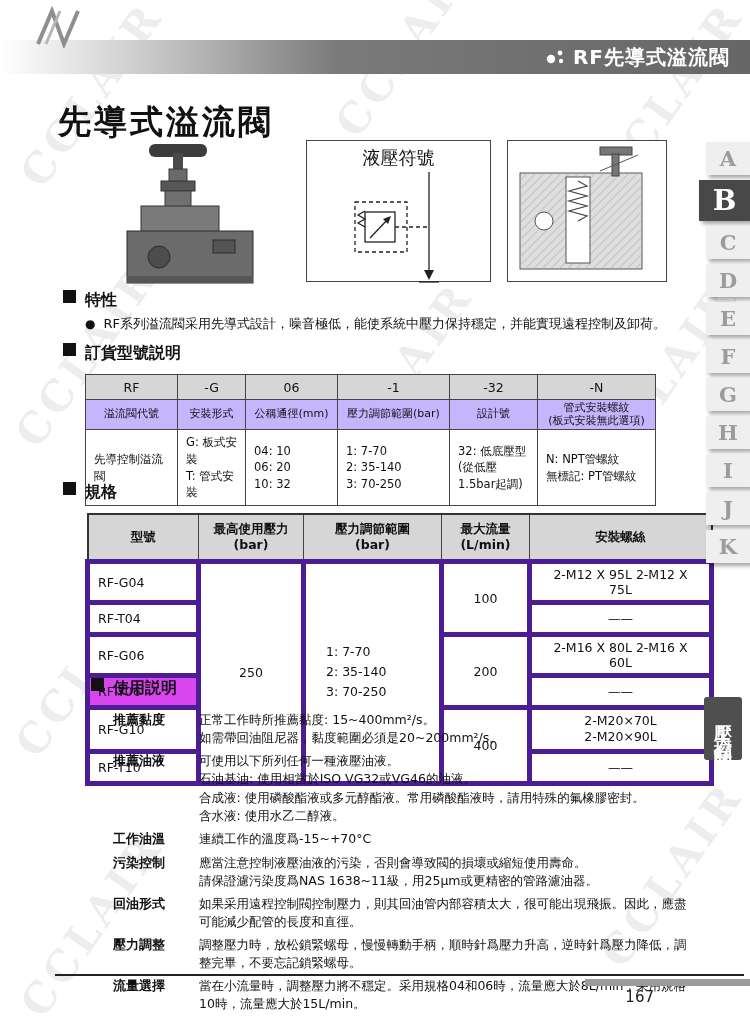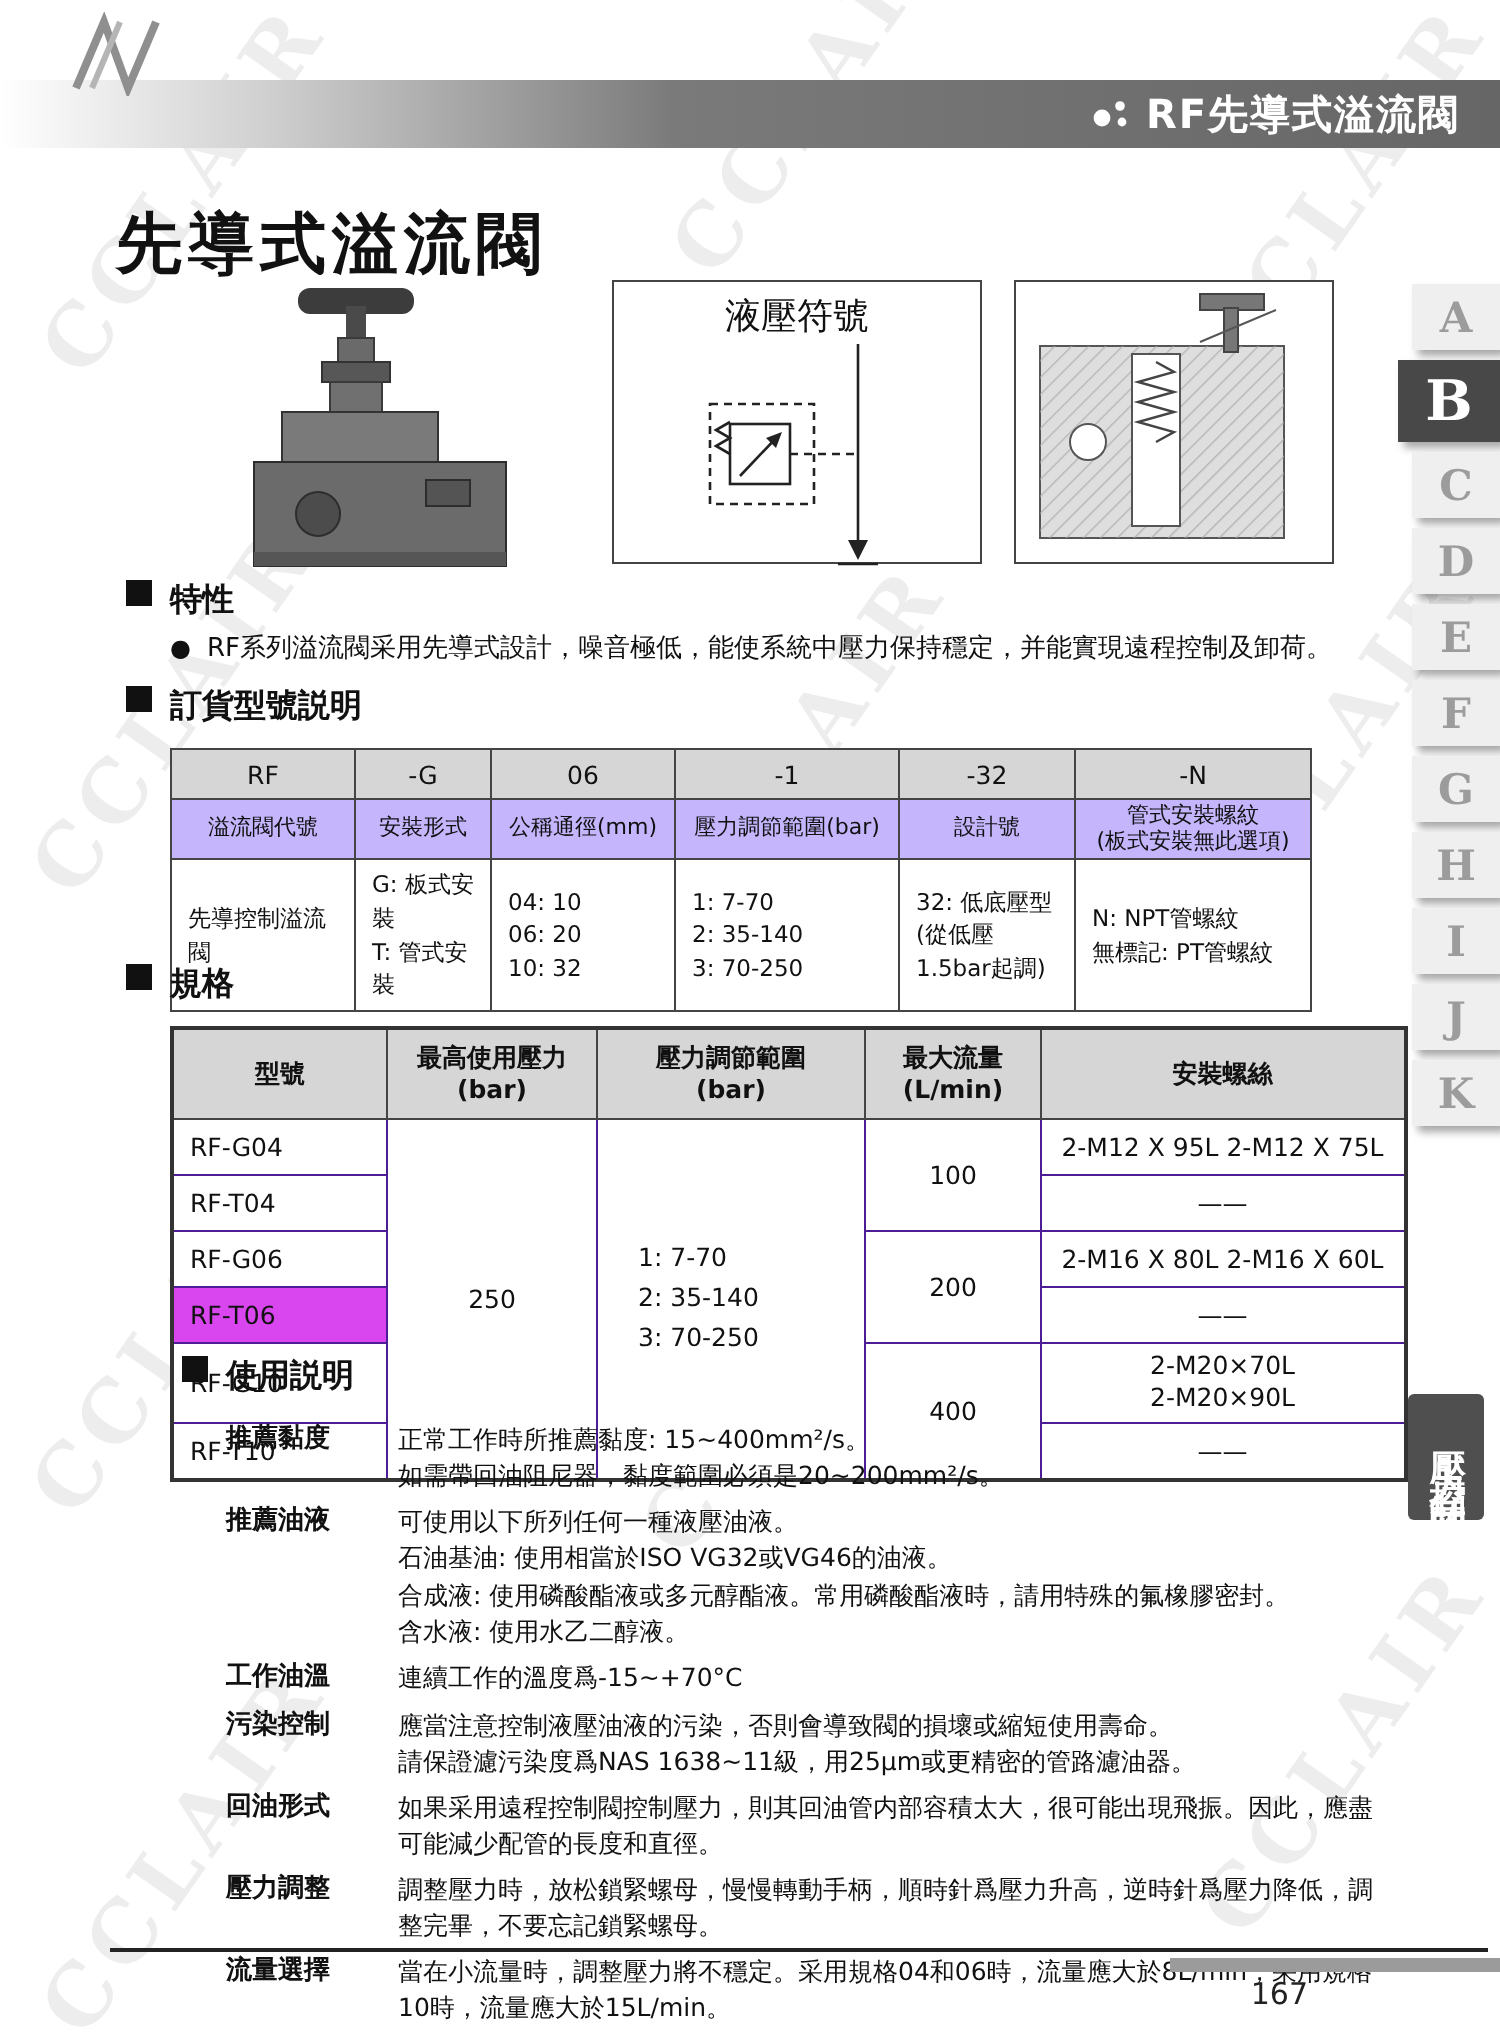--- a/index.html
+++ b/index.html
@@ -53,21 +53,21 @@
   .ordering-table tr.codes th{background:#d6d6d6;height:20px;font-weight:normal;font-size:12.5px;}
   .ordering-table tr.labels th{background:#c4b5fd;height:22px;font-weight:normal;font-size:11px;white-space:pre-line;line-height:1.15;}
   .ordering-table tr.values td{background:#fff;font-size:11.5px;text-align:left;white-space:pre-line;
                                padding:4px 8px;line-height:1.45;vertical-align:middle;height:52px;}
   .ordering-table td.centered{text-align:center;}
   
   .specs-table{margin:10px 0 0 85px;border-collapse:collapse;font-size:12.5px;border:2px solid #333;
                position:relative;z-index:2;}
   .specs-table th{background:#d6d6d6;border:1px solid #444;padding:4px 6px;white-space:pre-line;
                   font-weight:bold;height:36px;line-height:1.25;font-size:12.5px;}
-  .specs-table td{border:1px solid #4c1d95;padding:3px 8px;height:21px;text-align:center;background:#fff;}
+  .specs-table td{border:5px solid #4c1d95;padding:3px 8px;height:21px;text-align:center;background:#fff;}
   .specs-table td.model{text-align:left;width:90px;}
   .specs-table td.hl{background:#d946ef;}
   .specs-table td.range{text-align:left;padding-left:20px;white-space:pre-line;line-height:1.6;width:105px;}
   .specs-table td.pre{white-space:pre-line;line-height:1.3;}
   .specs-table col.c-model{width:95px;} .specs-table col.c-press{width:105px;}
   .specs-table col.c-range{width:110px;} .specs-table col.c-flow{width:88px;}
   .specs-table col.c-screw{width:182px;}
   
   .usage-list{margin:12px 0 0 85px;width:585px;position:relative;z-index:2;}
   .usage-item{display:flex;margin-bottom:5px;}

